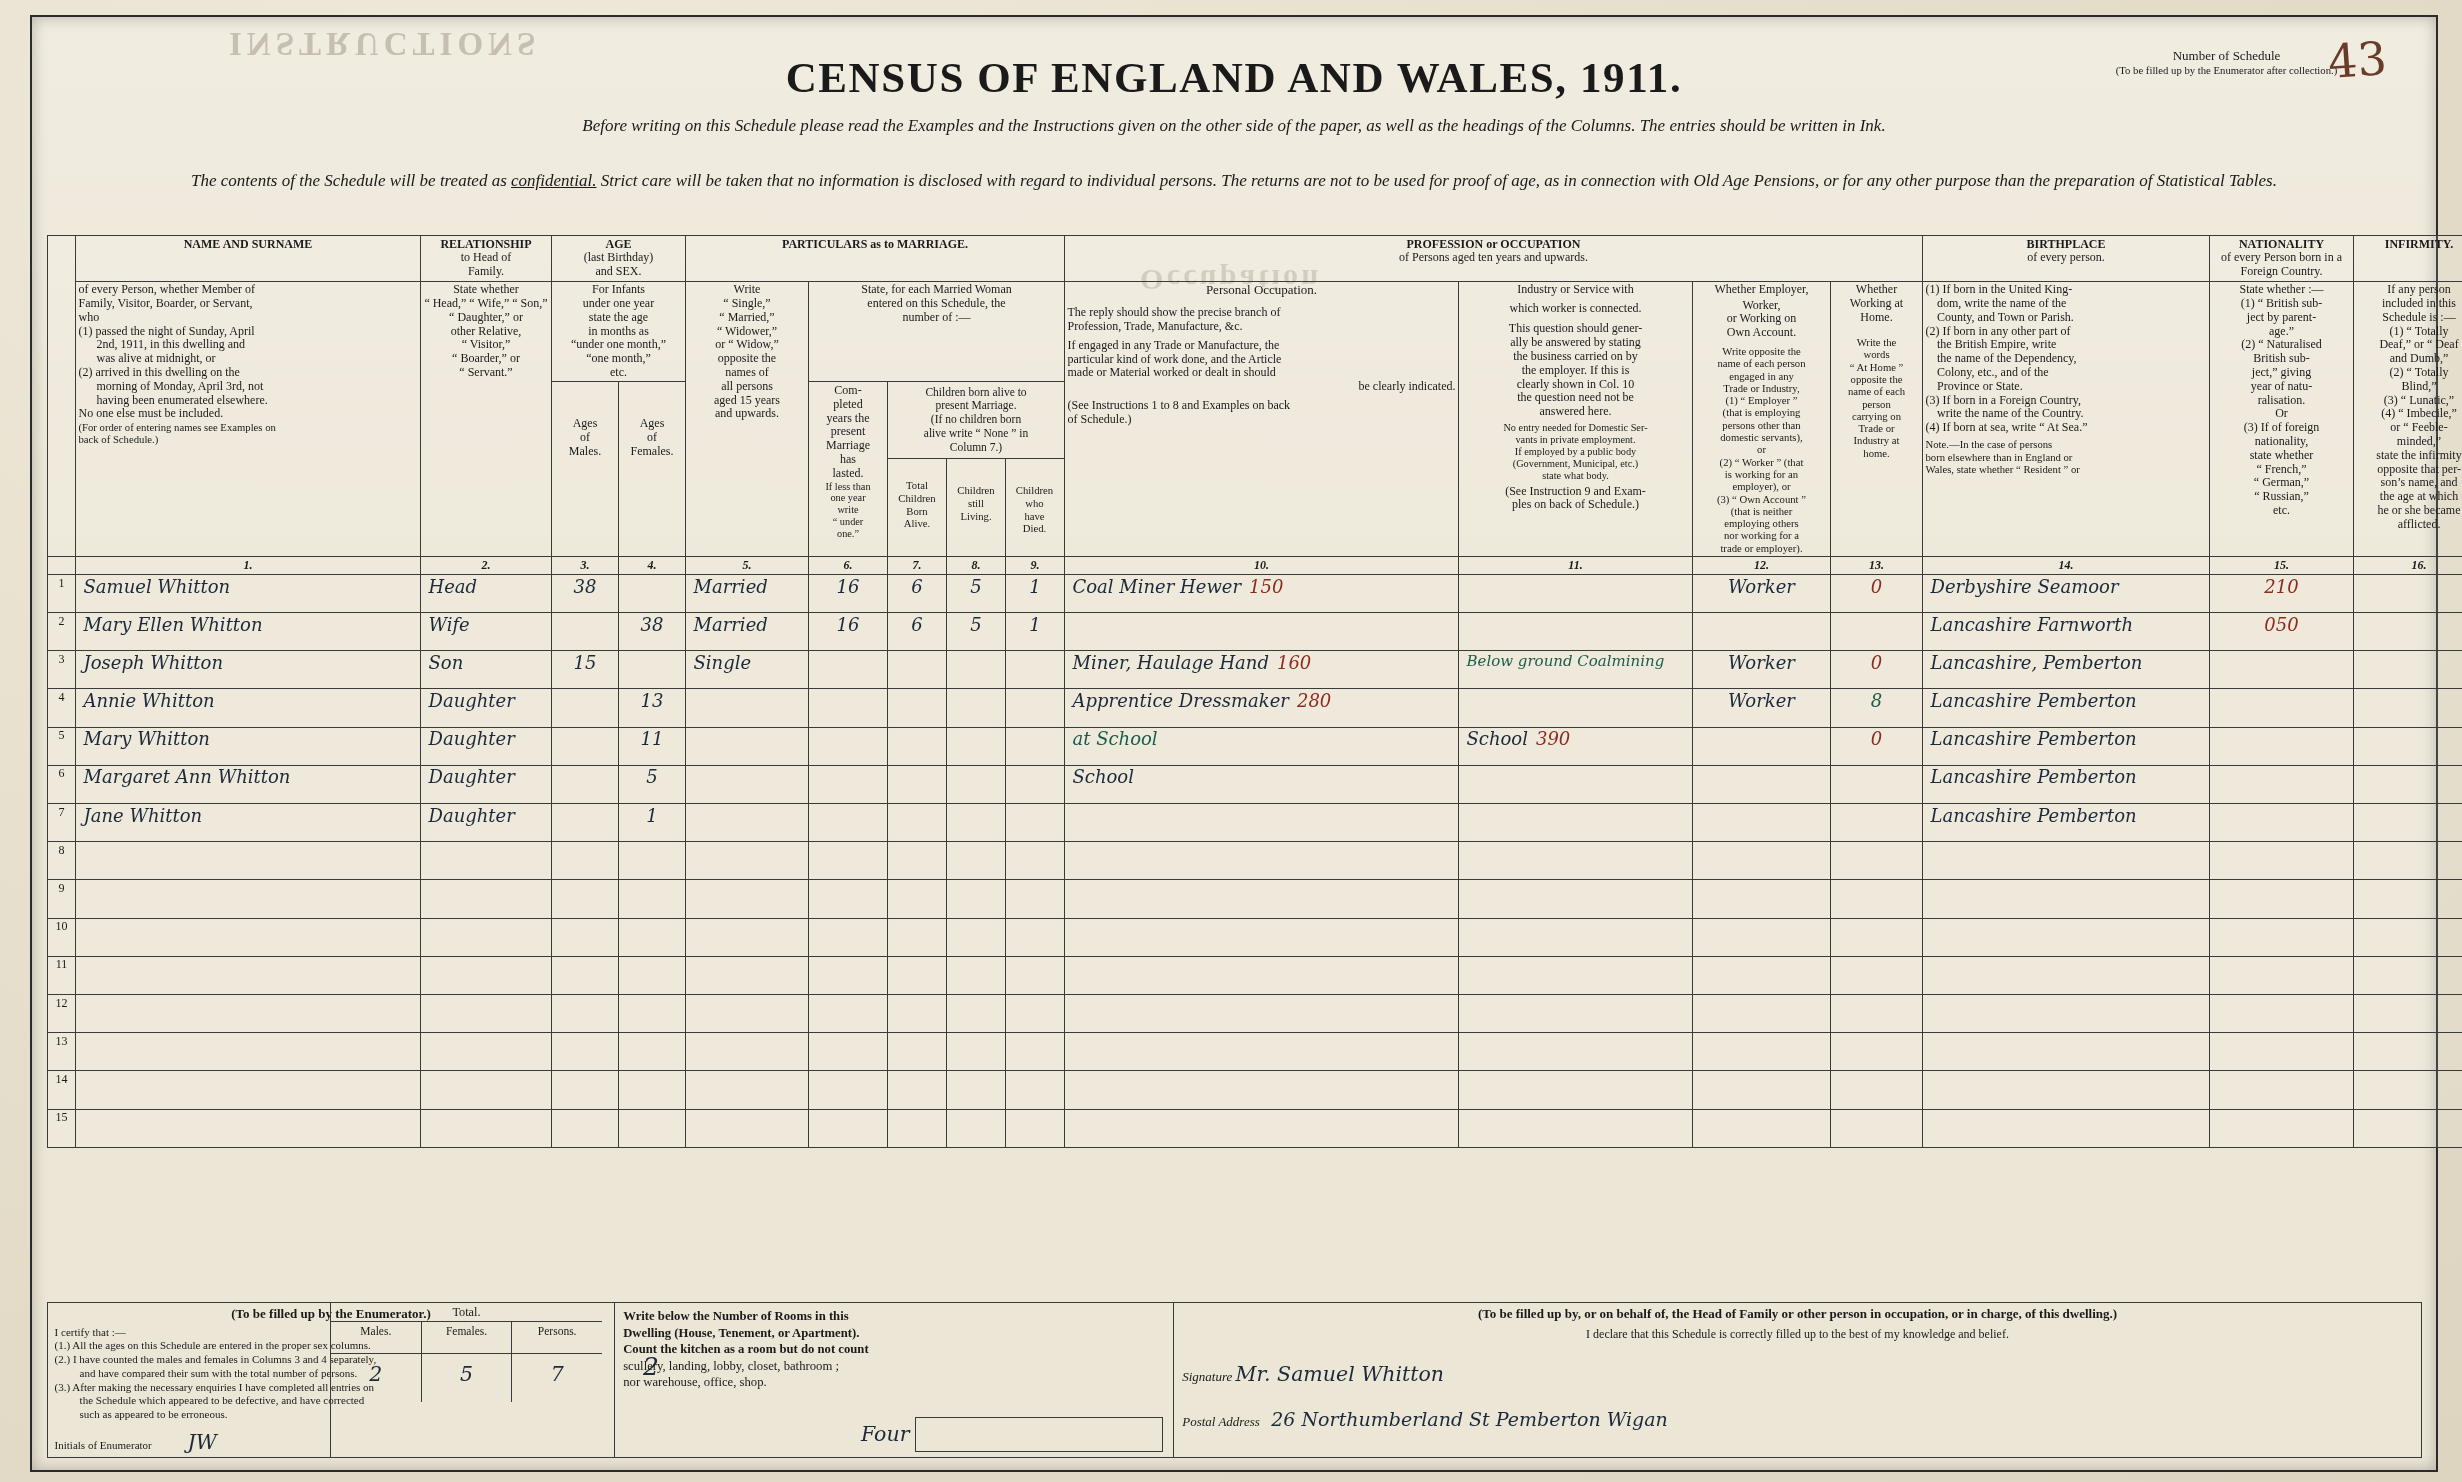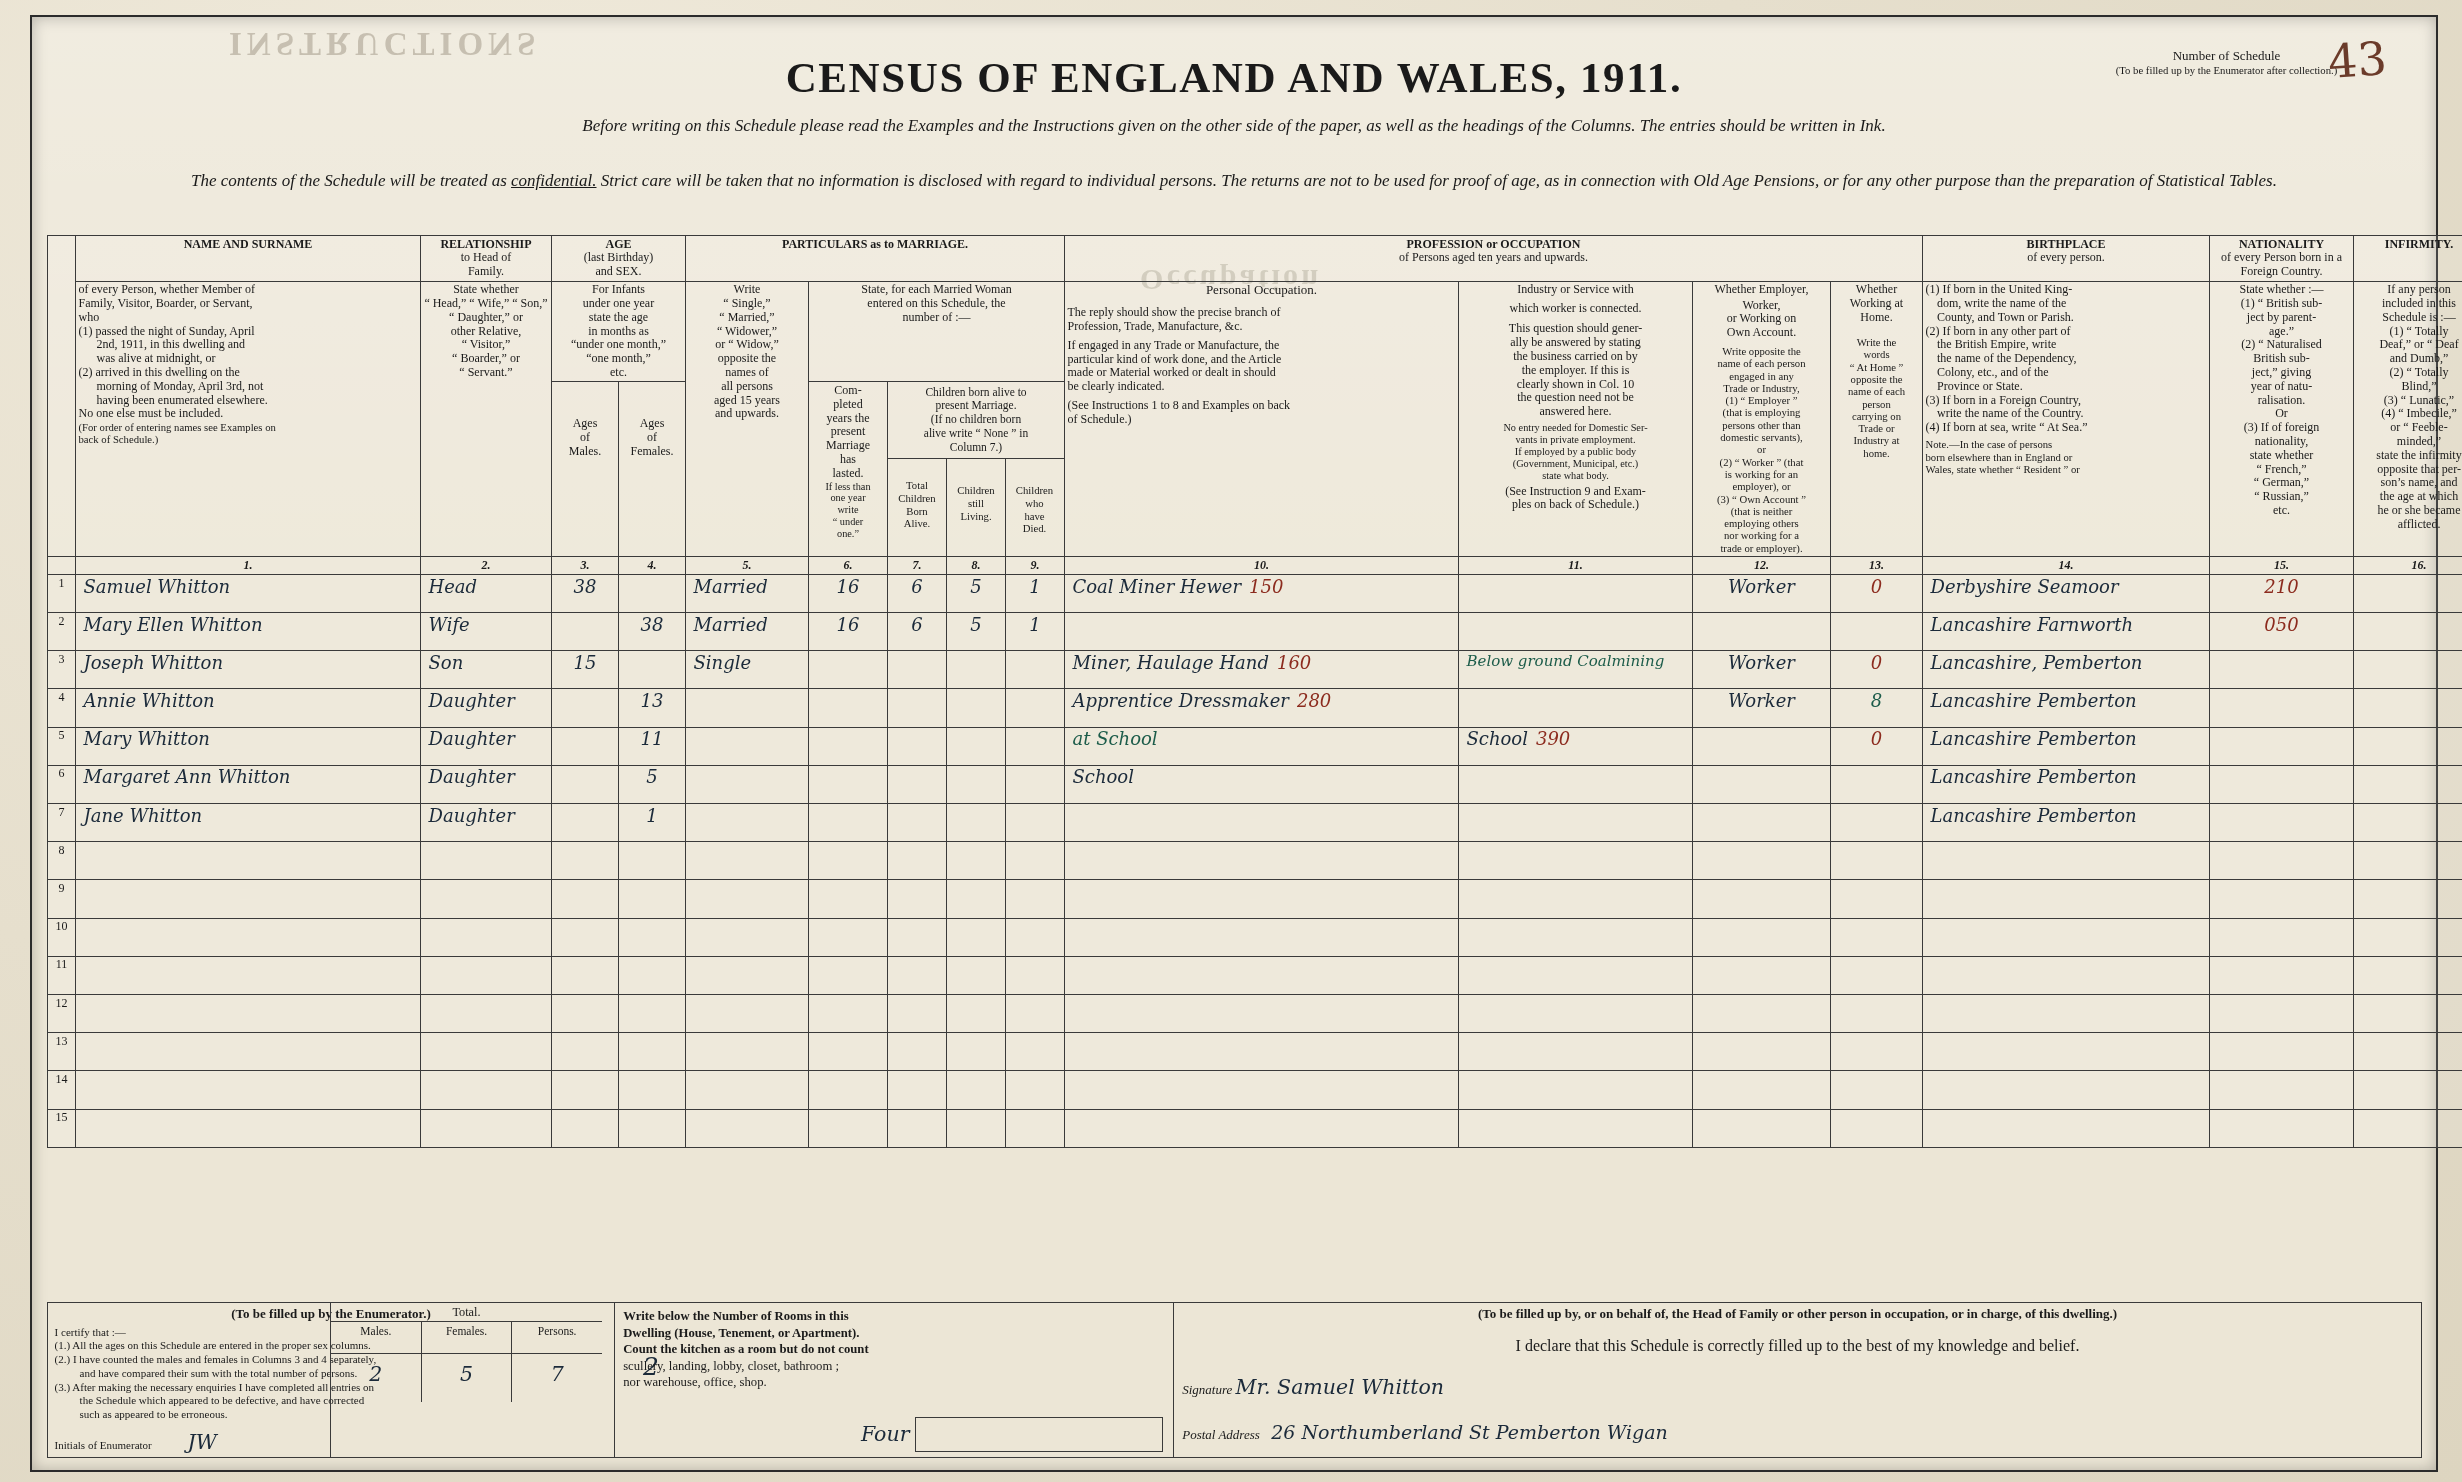--- a/index.html
+++ b/index.html
@@ -129,21 +129,21 @@
   }
   .tot-title{text-align:center;font-size:12.3px;border-bottom:1.2px solid #3a3a3a;padding:1.6px;}
   .tot-cells{display:flex;height:31px;}
   .tot-cells div{flex:1;text-align:center;font-size:11.5px;border-right:1.2px solid #3a3a3a;padding-top:2.5px;}
   .tot-cells div:last-child{border-right:none;}
   .tot-vals{display:flex;height:49px;}
   .tot-vals div{flex:1;text-align:center;border-right:1.2px solid #3a3a3a;border-top:1.2px solid #3a3a3a;}
   .tot-vals div:last-child{border-right:none;}
   .rooms{font-size:12.7px;line-height:1.3;font-weight:bold;padding:5px 8.2px;}
   .rooms .reg{font-weight:normal;}
-  .declare{font-size:16px;text-align:center;margin-top:15px;}
+  .declare{font-size:12px;text-align:center;margin-top:5px;}
   .sig{font-size:13px;margin-top:20px;}
   .addr{font-size:13px;margin-top:21.3px;}
   .handsig{
     font-family:"DejaVu Serif", serif;font-style:italic;font-size:20.5px;color:#1b2a3a;
   }
   .roomsans{
     position:absolute;left:246px;bottom:11.5px;
     font-family:"DejaVu Serif", serif;font-style:italic;font-size:20.5px;color:#1b2a3a;
   }
   .emptybox{
@@ -272,21 +272,21 @@
           <div>entered on this Schedule, the</div>
           <div>number of :—</div>
         </td>
         <td class="hdsub" rowspan="2">
           <div style="font-weight:normal;font-size:13px;margin-bottom:8.2px">Personal Occupation.</div>
           <div style="text-align:left">The reply should show the precise branch of</div>
           <div style="text-align:left">Profession, Trade, Manufacture, &amp;c.</div>
           <div style="text-align:left;margin-top:5px">If engaged in any Trade or Manufacture, the</div>
           <div style="text-align:left">particular kind of work done, and the Article</div>
           <div style="text-align:left">made or Material worked or dealt in should</div>
-          <div style="text-align:left">be clearly indicated.</div>
+          <div style="text-align:right">be clearly indicated.</div>
           <div style="text-align:left;margin-top:5px">(See Instructions 1 to 8 and Examples on back</div>
           <div style="text-align:left">of Schedule.)</div>
         </td>
         <td class="hdsub" rowspan="2">
           <div style="margin-bottom:5px">Industry or Service with</div>
           <div style="margin-bottom:6.6px">which worker is connected.</div>
           <div>This question should gener-</div>
           <div>ally be answered by stating</div>
           <div>the business carried on by</div>
           <div>the employer.  If this is</div>

